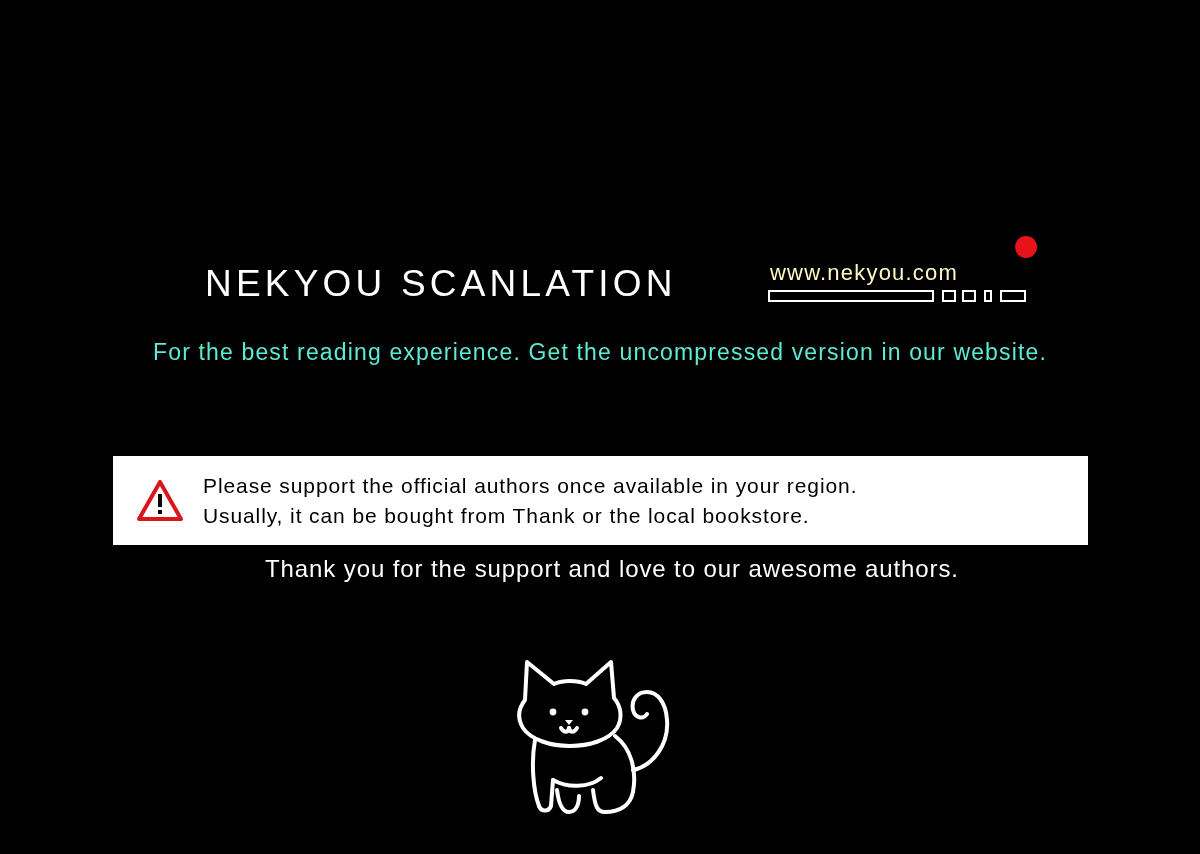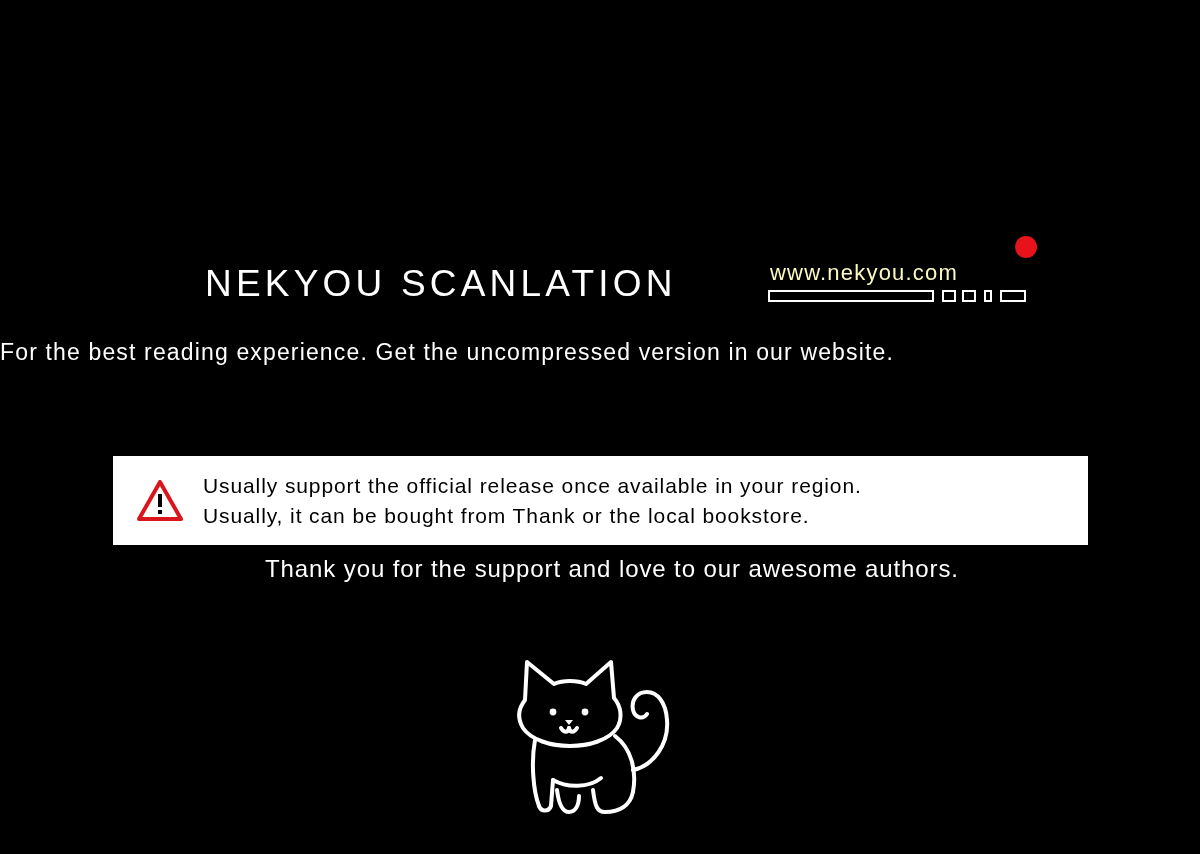--- a/index.html
+++ b/index.html
@@ -83,23 +83,24 @@
     border-radius: 50%;
     background: #e8121a;
   }
 
   
   .tagline {
     position: absolute;
     top: 336px;
     left: 0;
     width: 1200px;
+    text-align: center;
     font-size: 23px;
     letter-spacing: 1.15px;
-    color: #ffffff;
+    color: #5eead4;
     line-height: 32px;
   }
 
   
   .notice-box {
     position: absolute;
     left: 113px;
     top: 456px;
     width: 975px;
     height: 89px;
@@ -166,21 +167,21 @@
 
 <div class="tagline">For the best reading experience. Get the uncompressed version in our website.</div>
 
 <div class="notice-box">
   <svg class="warn-icon" viewBox="0 0 46 42">
     <path d="M23 2 L44 39 L2 39 Z" fill="#ffffff" stroke="#d8161c" stroke-width="4" stroke-linejoin="round"></path>
     <rect x="21" y="14" width="4" height="13" fill="#000000"></rect>
     <rect x="21" y="30" width="4" height="4" fill="#000000"></rect>
   </svg>
   <div class="notice-text">
-    <div>Usually support the official release once available in your region.</div>
+    <div>Please support the official authors once available in your region.</div>
     <div>Usually, it can be bought from Thank or the local bookstore.</div>
   </div>
 </div>
 
 <div class="thanks">Thank you for the support and love to our awesome authors.</div>
 
 <div class="cat-wrap">
   <svg width="210" height="190" viewBox="0 0 210 190" fill="none" stroke="#ffffff" stroke-width="4" stroke-linecap="round" stroke-linejoin="round">
 
     <path d="M28 60 L30 22 L57 44 C66 40 80 40 89 44 L114 22 L117 58

